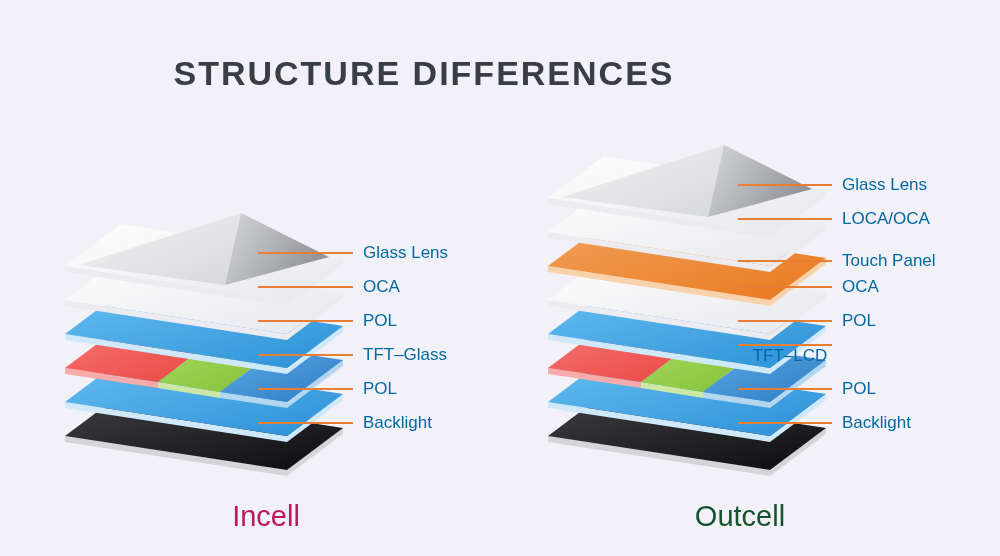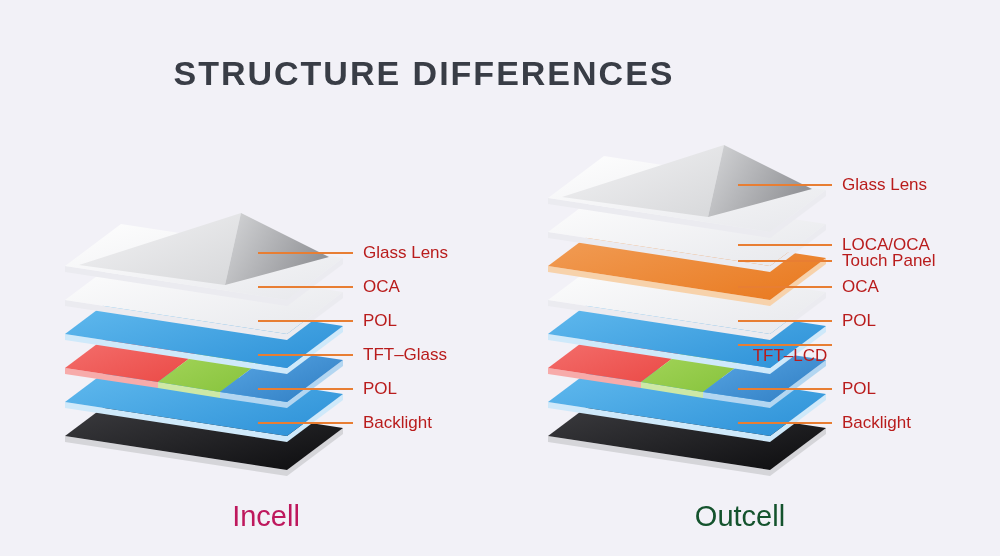--- a/index.html
+++ b/index.html
@@ -25,21 +25,21 @@
     transform:translateY(-50%);
     white-space:nowrap;
   }
   .leader{
     display:inline-block;height:2px;width:95px;
     background:#e87e33;
   }
   .row-right .leader{width:94px;}
   .layer-label{
     margin-left:10px;
-    font-size:17px;color:#b91c1c;
+    font-size:17px;color:#0369a1;
   }
   .caption{
     position:absolute;top:516px;
     transform:translate(-50%,-50%);
     font-size:29px;font-weight:400;
   }
   .caption-incell{left:266px;color:#be185d;}
   .caption-outcell{left:740px;color:#14532d;}
   .defs-holder{position:absolute;width:0;height:0;overflow:hidden;}
 </style>
@@ -175,21 +175,21 @@
     <use href="#sheet-white" y="102"></use>
     <use href="#sheet-touch" y="68"></use>
     <use href="#sheet-white" y="34"></use>
     <use href="#sheet-glass" y="0"></use>
   </svg>
 
   <div class="label-row row-right" style="left:738px;top:185px;">
     <span class="leader"></span>
     <span class="layer-label">Glass Lens</span>
   </div>
-  <div class="label-row row-right" style="left:738px;top:219px;margin-top:26px;">
+  <div class="label-row row-right" style="left:738px;top:219px;">
     <span class="leader"></span>
     <span class="layer-label">LOCA/OCA</span>
   </div>
   <div class="label-row row-right" style="left:738px;top:261px;">
     <span class="leader"></span>
     <span class="layer-label">Touch Panel</span>
   </div>
   <div class="label-row row-right" style="left:738px;top:287px;">
     <span class="leader"></span>
     <span class="layer-label">OCA</span>

